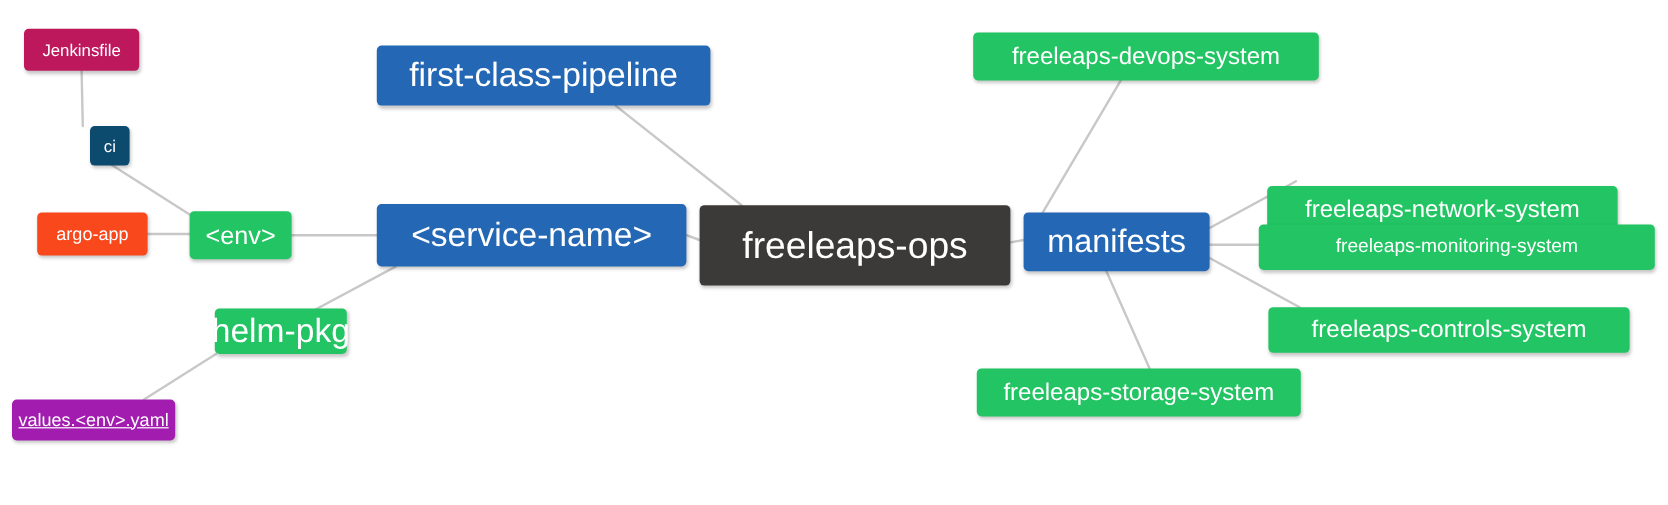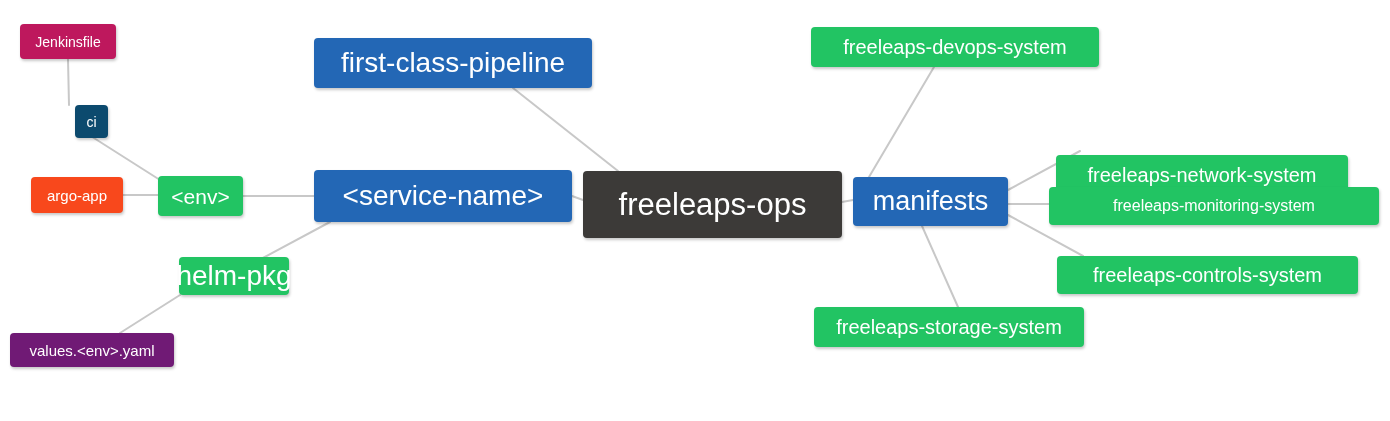--- a/index.html
+++ b/index.html
@@ -72,21 +72,21 @@
       </div>
       <div class="node" style="left: 31px; top: 177px; width: 92px; height: 36px; background: rgb(248, 72, 28); font-size: 15px;">
         <span class="node-label">argo-app</span>
       </div>
       <div class="node" style="left: 158px; top: 176px; width: 85px; height: 40px; background: rgb(34, 196, 99); font-size: 21px;">
         <span class="node-label">&lt;env&gt;</span>
       </div>
       <div class="node" style="left: 151px; top: 257px; width: 110px; height: 38px; background: rgb(34, 196, 99); font-size: 28px; margin-left: 28px;">
         <span class="node-label">helm-pkg</span>
       </div>
-      <div class="node" style="left: 10px; top: 333px; width: 164px; height: 34px; background: #701a75; font-size: 15px;">
+      <div class="node" style="left: 10px; top: 333px; width: 136px; height: 34px; background: #a21caf; font-size: 15px; text-decoration: underline;">
         <span class="node-label">values.&lt;env&gt;.yaml</span>
       </div>
       <div class="node" style="left: 314px; top: 38px; width: 278px; height: 50px; background: rgb(35, 103, 181); font-size: 28px;">
         <span class="node-label">first-class-pipeline</span>
       </div>
       <div class="node" style="left: 314px; top: 170px; width: 258px; height: 52px; background: rgb(35, 103, 181); font-size: 28px;">
         <span class="node-label">&lt;service-name&gt;</span>
       </div>
       <div class="node" style="left: 583px; top: 171px; width: 259px; height: 67px; background: rgb(60, 58, 56); font-size: 31px;">
         <span class="node-label">freeleaps-ops</span>

